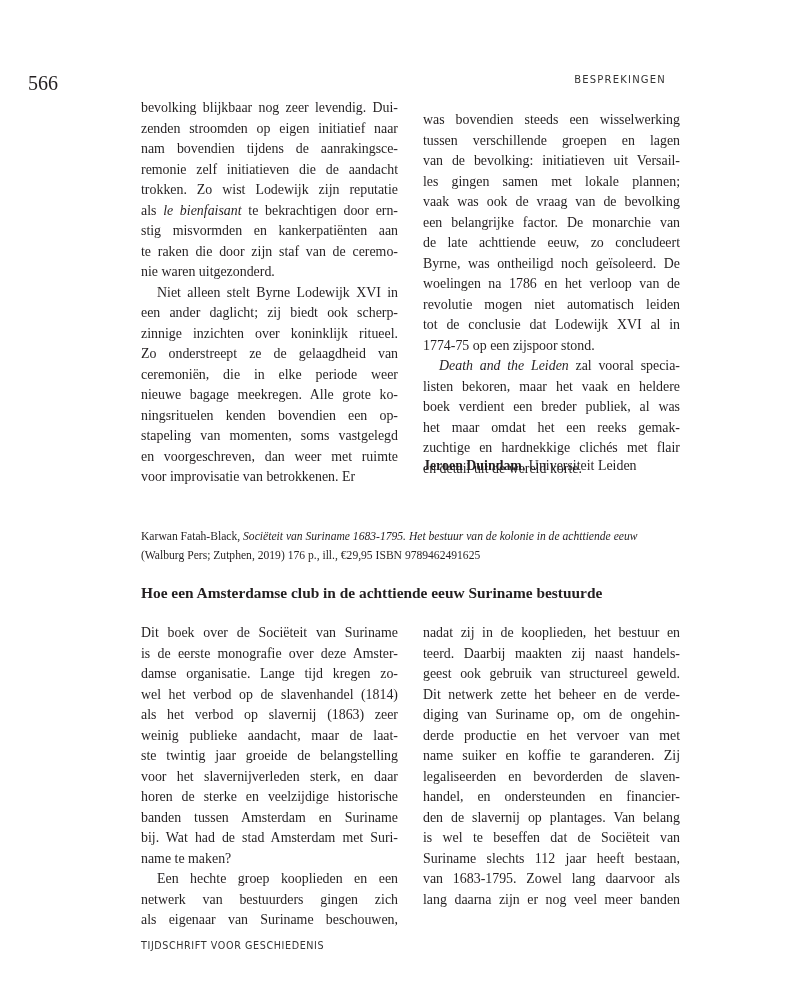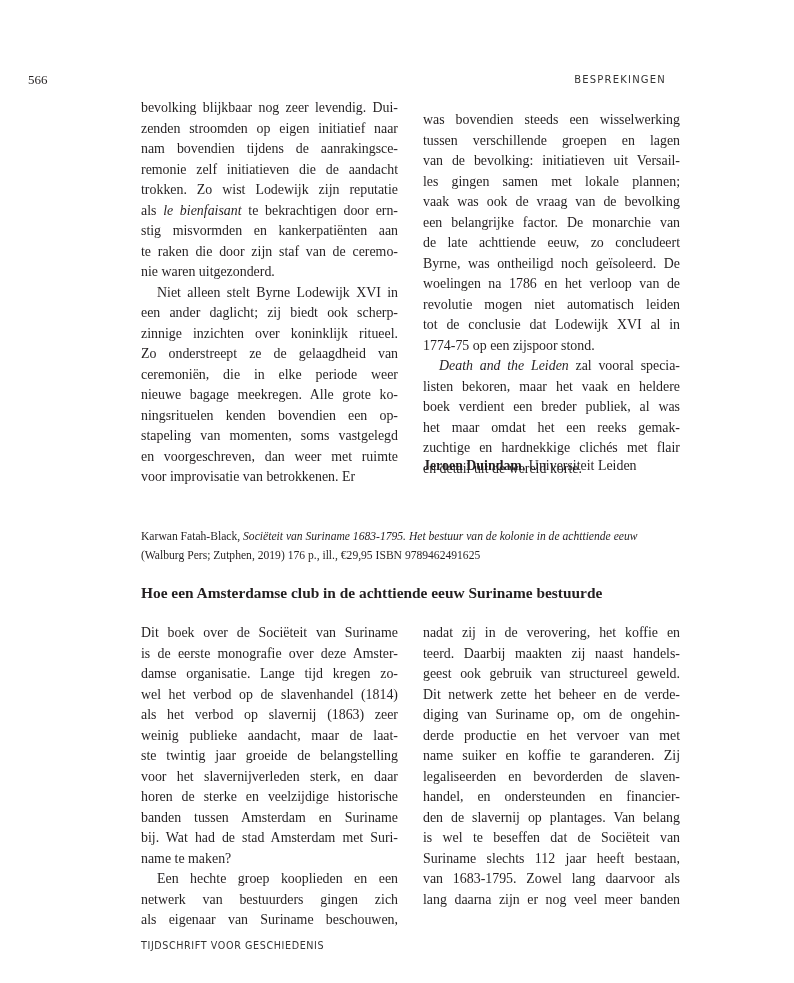--- a/index.html
+++ b/index.html
@@ -1,18 +1,18 @@
 <!DOCTYPE html>
 <html><head>
 <meta charset="utf-8">
 <style>
   html, body { margin: 0; padding: 0; background: #ffffff; }
   body { width: 794px; height: 983px; position: relative; overflow: hidden;
          font-family: "Liberation Serif", "DejaVu Serif", serif; color: #231f20; }
-  .page-number { position: absolute; left: 28px; top: 72px; font-size: 13px; }
+  .page-number { position: absolute; left: 28px; top: 72px; font-size: 20px; }
   .running-head { position: absolute; right: 128px; top: 74px; font-family: "DejaVu Sans", sans-serif;
                   font-size: 10px; letter-spacing: 1.2px; color: #333; }
   .col { position: absolute; width: 257px; font-size: 13.9px; line-height: 20.5px; }
   .col .ln { display: block; text-align: justify; text-align-last: justify; white-space: nowrap; }
   .col .ln.last { text-align-last: left; }
   .col-a { left: 141px; top: 98px; }
   .col-b { left: 423px; top: 110px; }
   .col-c { left: 141px; top: 623px; }
   .col-d { left: 423px; top: 623px; }
   .ind { padding-left: 16px; }
@@ -94,21 +94,21 @@
     <span class="ln">voor het slavernijverleden sterk, en daar</span>
     <span class="ln">horen de sterke en veelzijdige historische</span>
     <span class="ln">banden tussen Amsterdam en Suriname</span>
     <span class="ln">bij. Wat had de stad Amsterdam met Suri-</span>
     <span class="ln last">name te maken?</span>
     <span class="ln ind">Een hechte groep kooplieden en een</span>
     <span class="ln">netwerk van bestuurders gingen zich</span>
     <span class="ln">als eigenaar van Suriname beschouwen,</span>
   </div>
 <div class="col col-d" id="r2r">
-    <span class="ln">nadat zij in de verovering, het koffie en</span>
+    <span class="ln">nadat zij in de kooplieden, het bestuur en</span>
     <span class="ln">teerd. Daarbij maakten zij naast handels-</span>
     <span class="ln">geest ook gebruik van structureel geweld.</span>
     <span class="ln">Dit netwerk zette het beheer en de verde-</span>
     <span class="ln">diging van Suriname op, om de ongehin-</span>
     <span class="ln">derde productie en het vervoer van met</span>
     <span class="ln">name suiker en koffie te garanderen. Zij</span>
     <span class="ln">legaliseerden en bevorderden de slaven-</span>
     <span class="ln">handel, en ondersteunden en financier-</span>
     <span class="ln">den de slavernij op plantages. Van belang</span>
     <span class="ln">is wel te beseffen dat de Sociëteit van</span>

